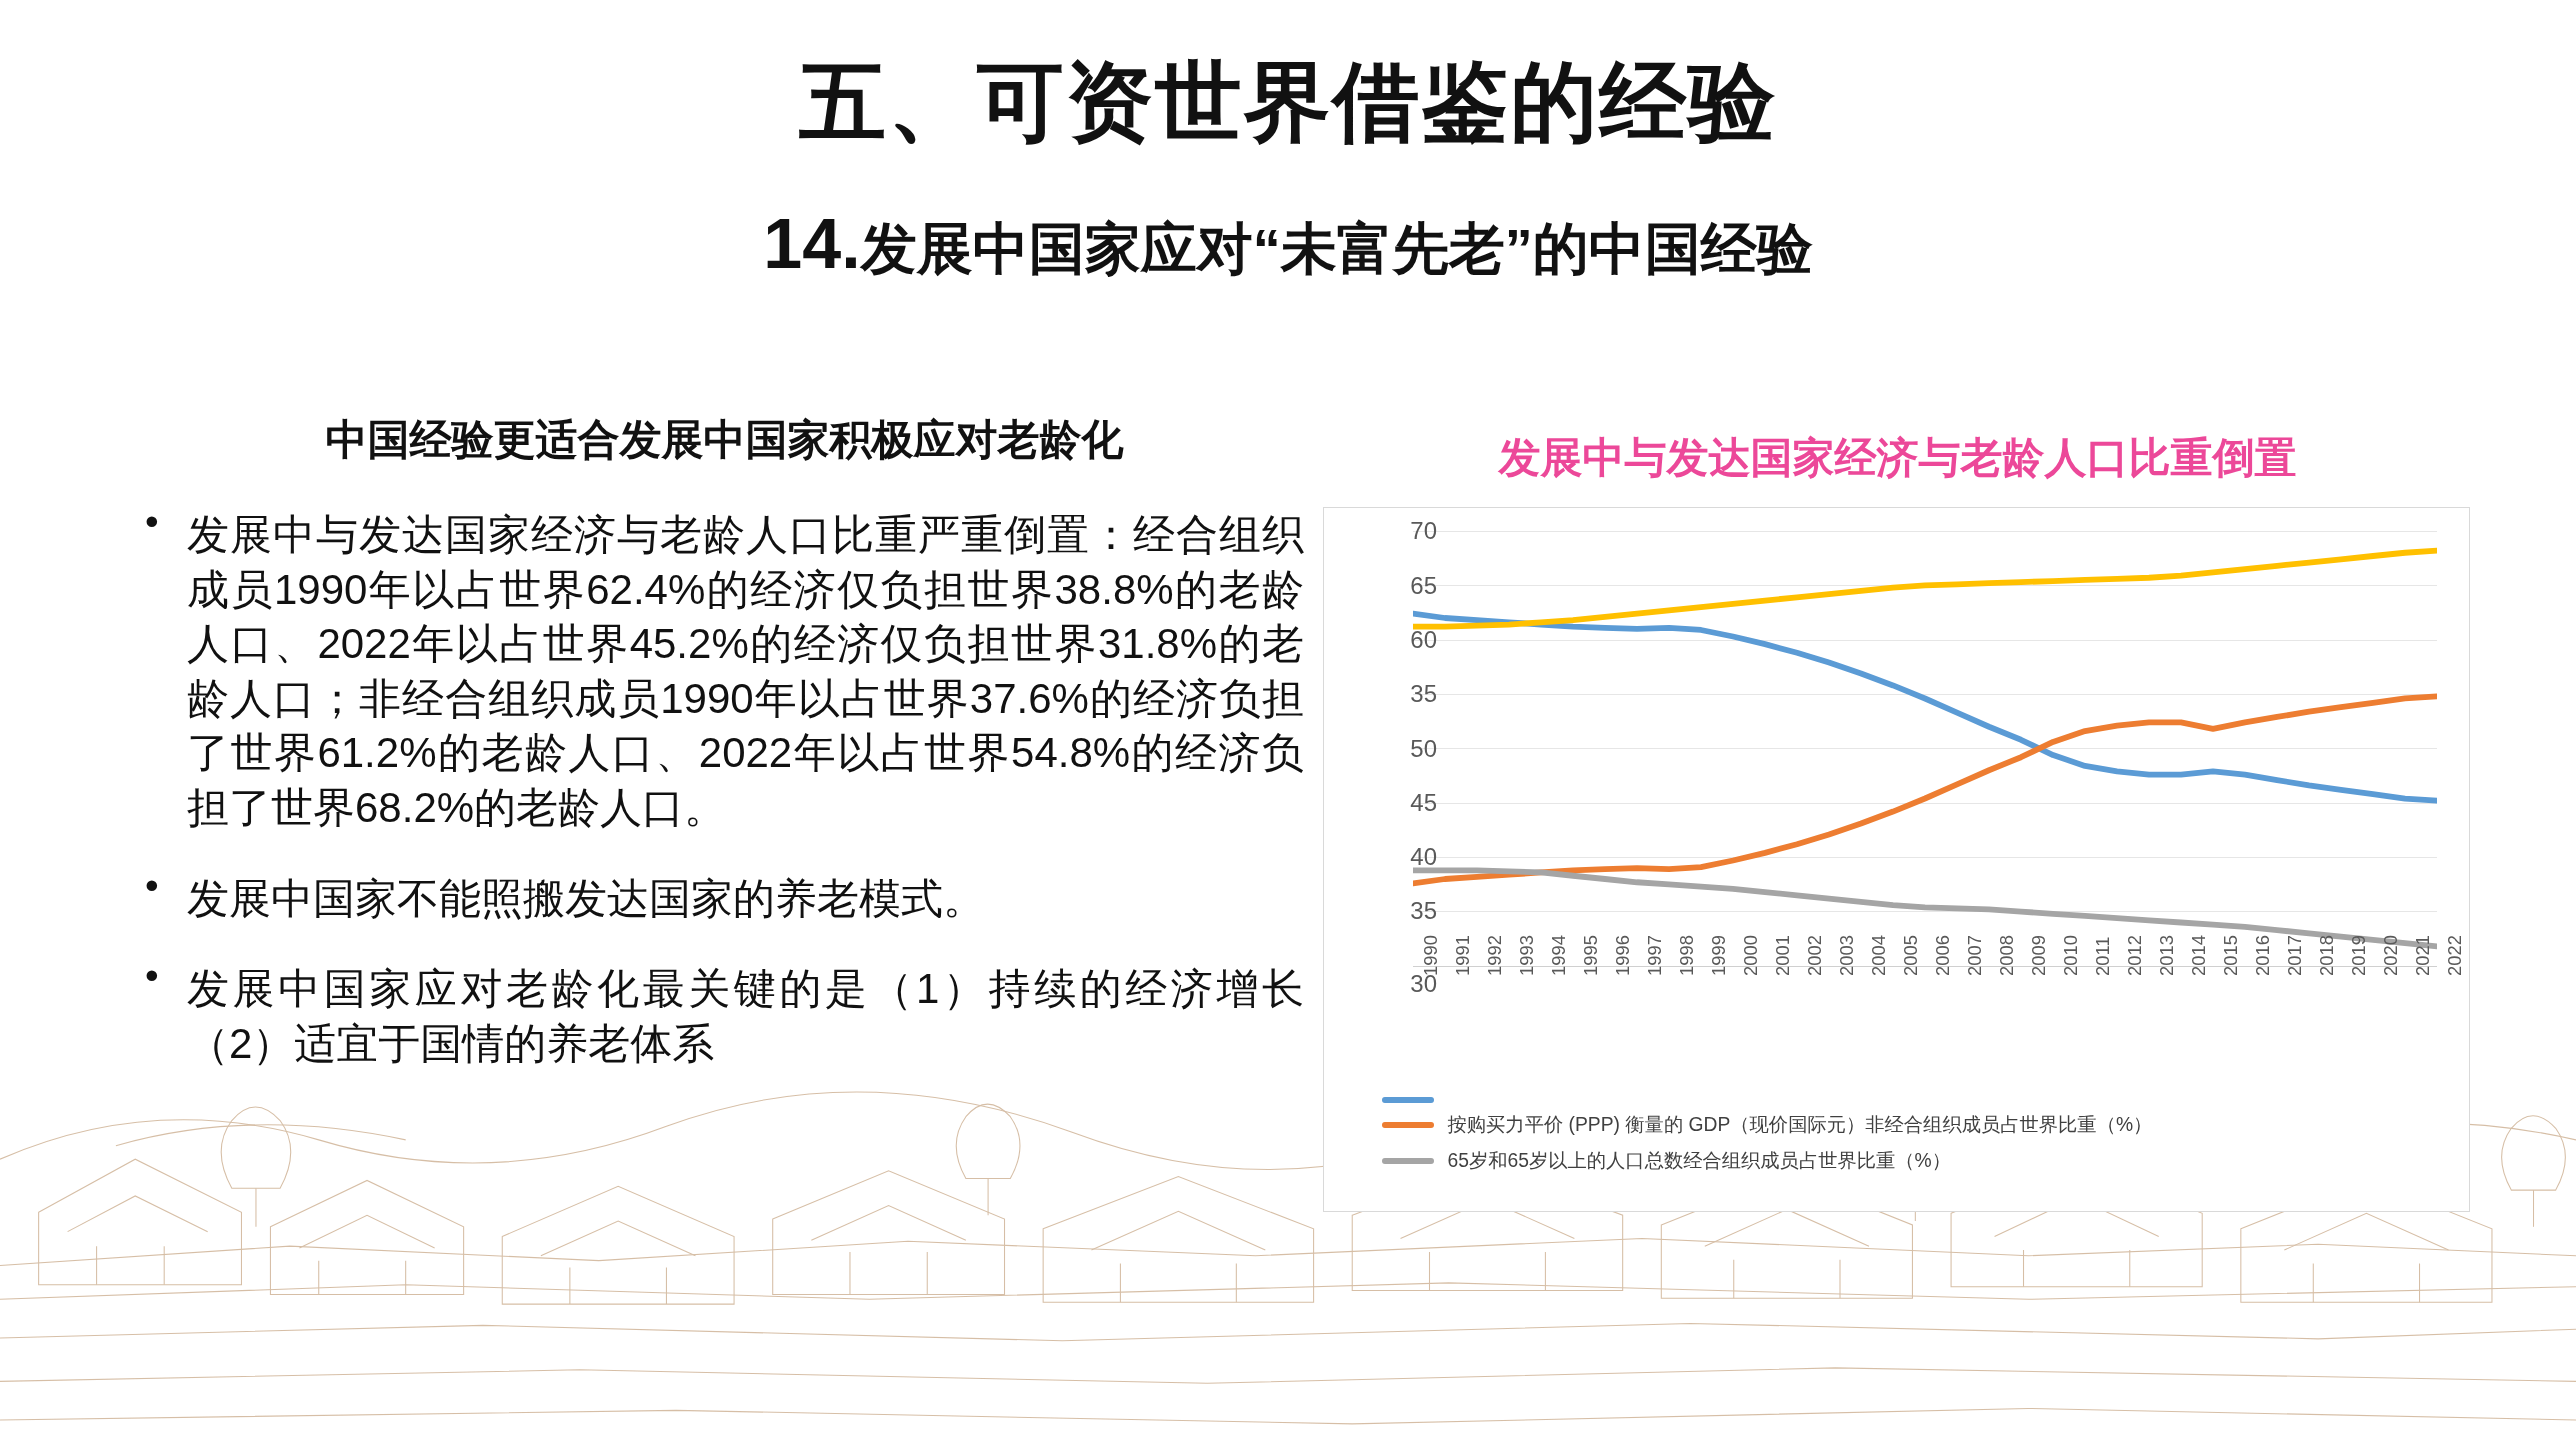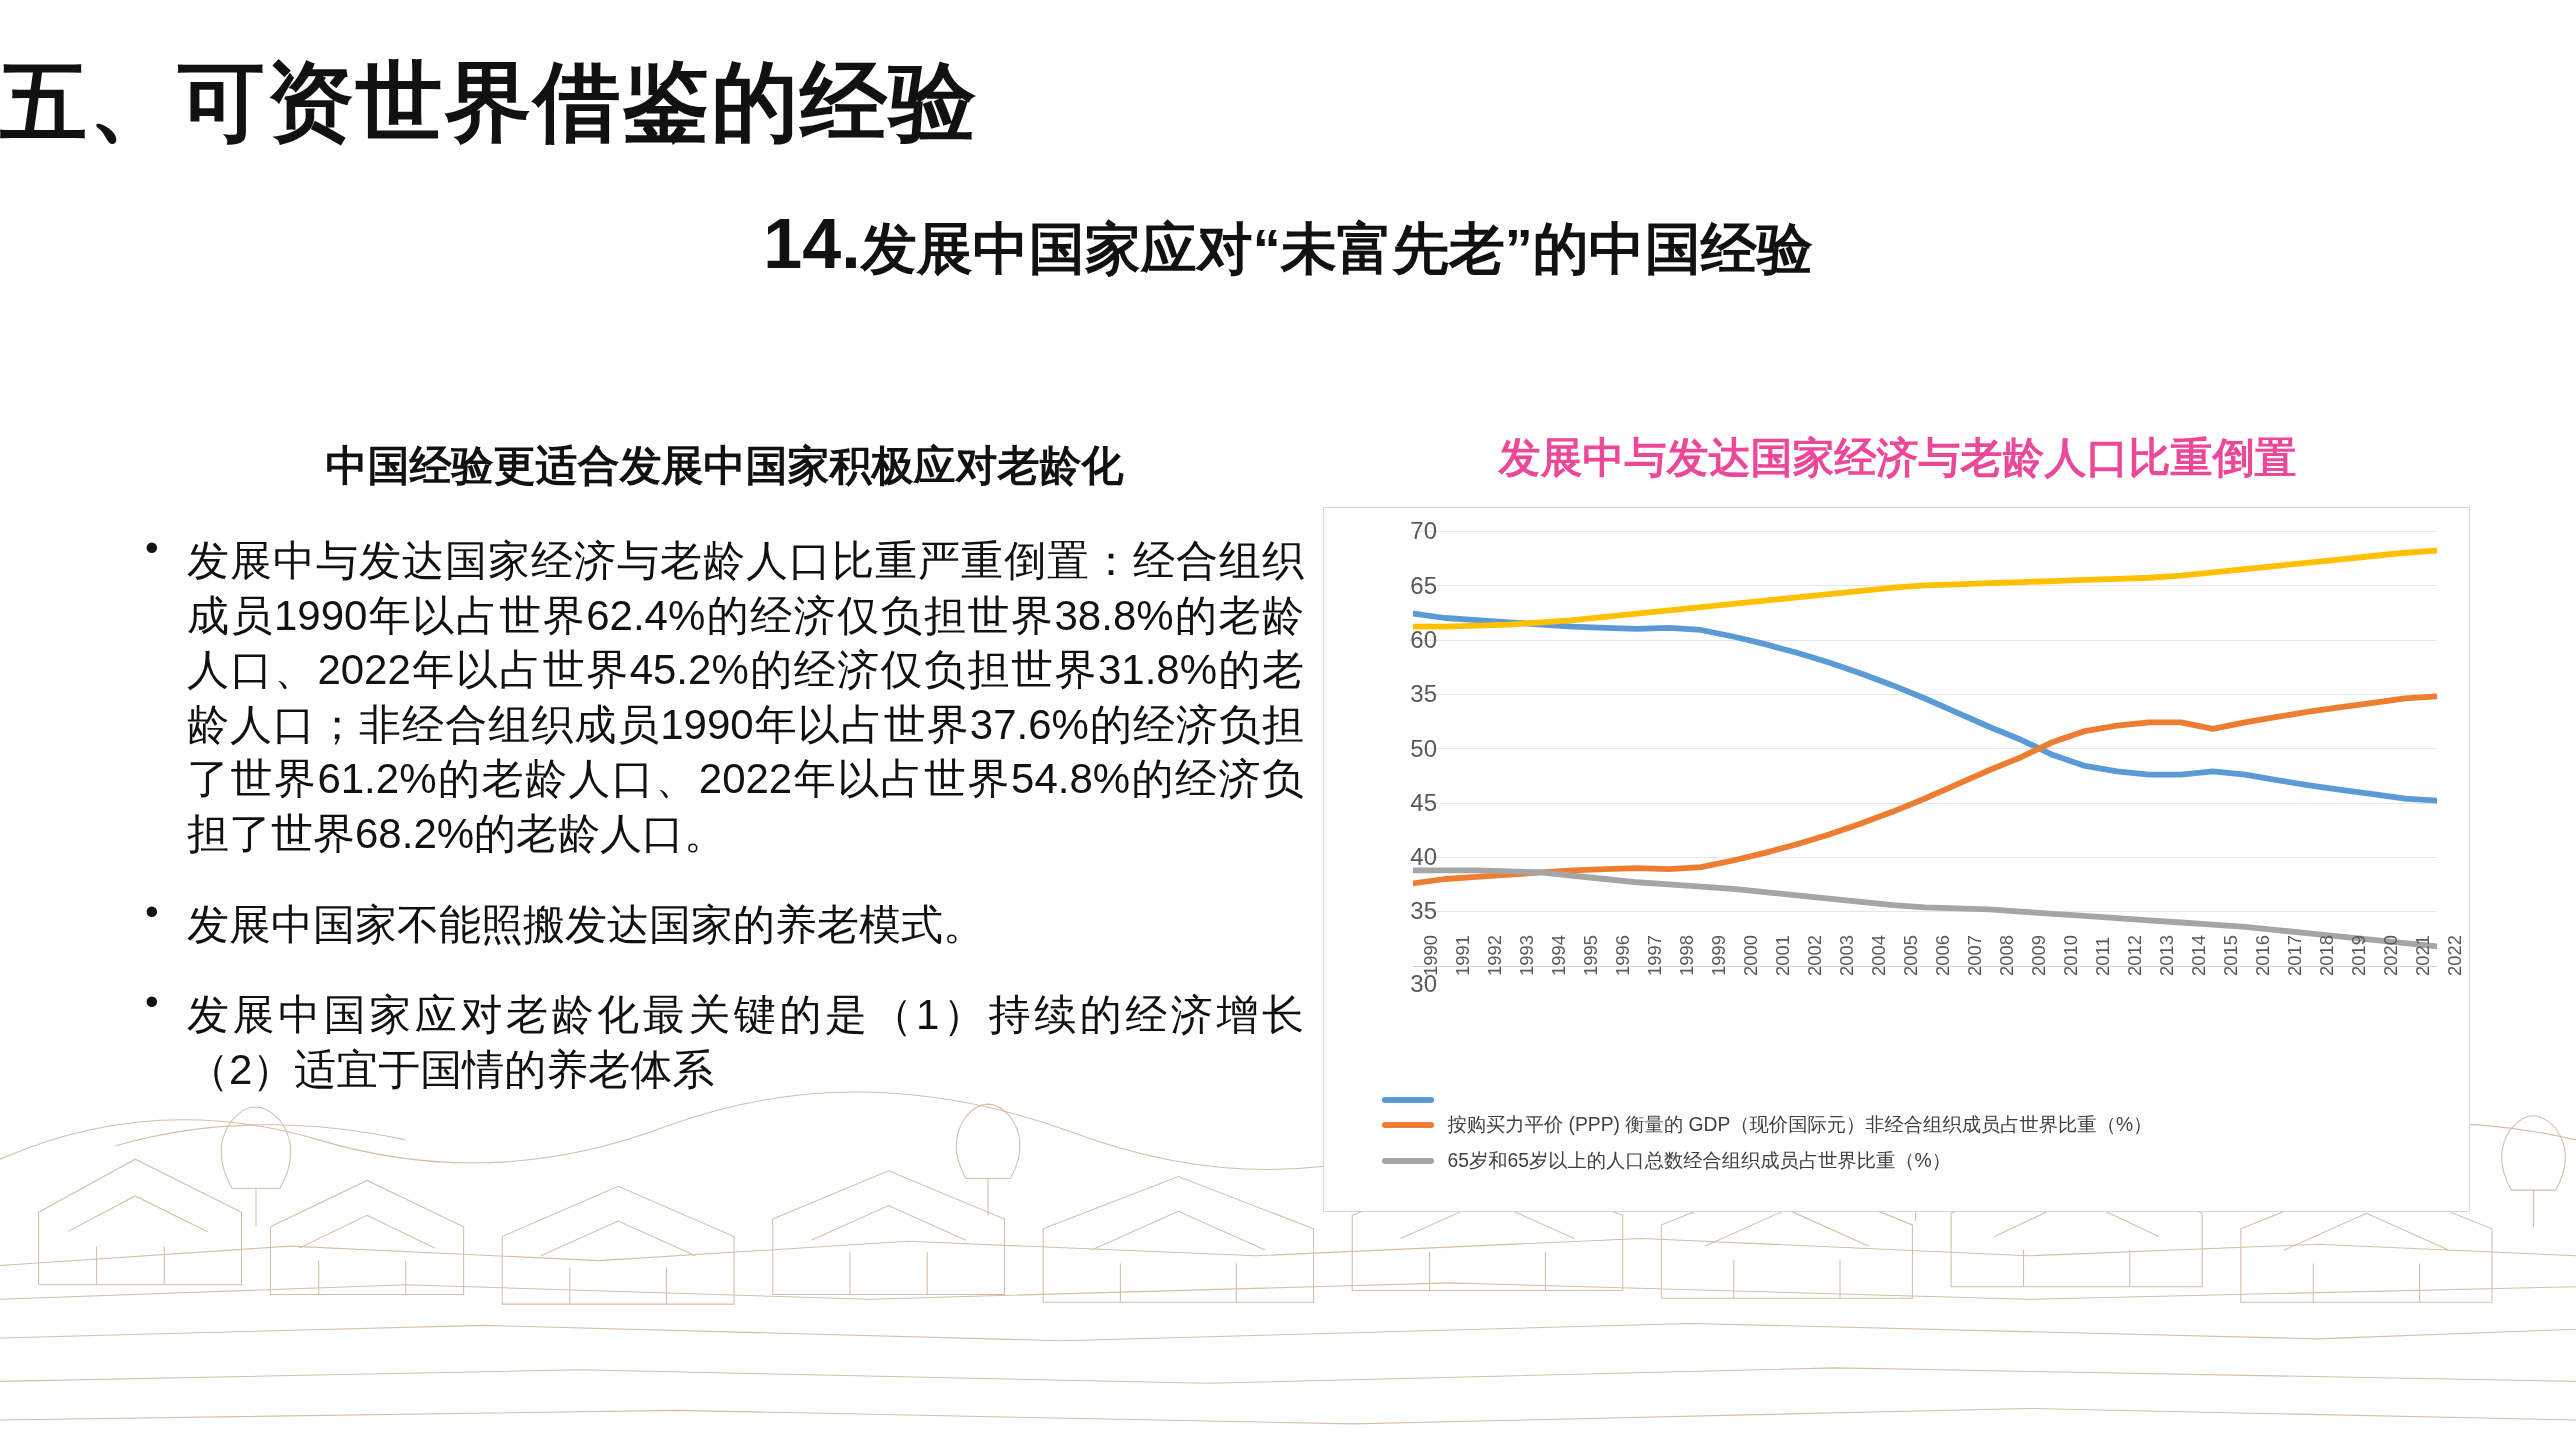--- a/index.html
+++ b/index.html
@@ -22,20 +22,21 @@
     width: 2576px;
     height: 1449px;
     pointer-events: none;
   }
   
   .slide-title {
     position: absolute;
     top: 56px;
     left: 0;
     width: 2576px;
+    text-align: center;
     font-size: 87px;
     font-weight: bold;
     color: #111111;
     letter-spacing: 1.9px;
     line-height: 1.05;
   }
   .slide-subtitle {
     position: absolute;
     top: 208px;
     left: 0;
@@ -49,21 +50,21 @@
     font-weight: bold;
   }
   .slide-subtitle .sub-txt {
     font-size: 56px;
     font-weight: bold;
   }
   
   .left-col {
     position: absolute;
     left: 145px;
-    top: 438px;
+    top: 412px;
     width: 1159px;
   }
   .left-heading {
     font-size: 42px;
     font-weight: bold;
     color: #111111;
     text-align: center;
     margin-bottom: 29px;
   }
   .bullets {

